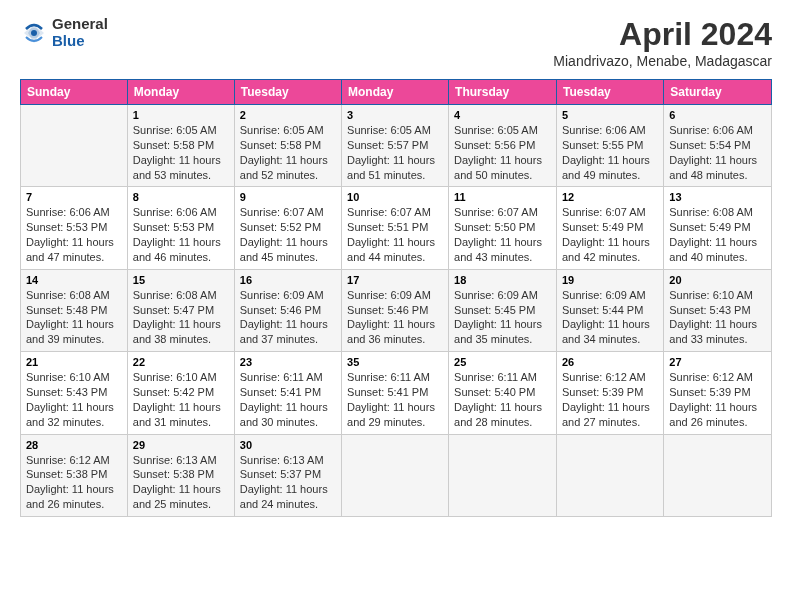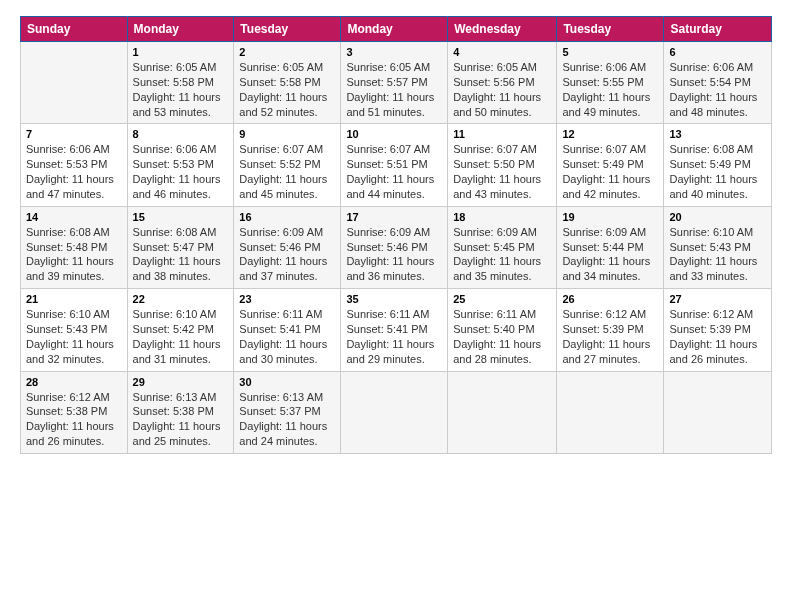--- a/index.html
+++ b/index.html
@@ -56,21 +56,21 @@
     .subtitle {
       font-size: 14px;
       color: #333;
     }
     table {
       width: 100%;
       border-collapse: collapse;
       font-size: 10.5px;
     }
     thead tr th {
-      background-color: #be185d;
+      background-color: #ec4899;
       color: #fff;
       padding: 5px 6px;
       text-align: left;
       font-size: 12px;
       font-weight: bold;
       border: 1px solid #1a5fa8;
     }
     tbody tr td {
       border: 1px solid #ccc;
       padding: 4px 5px;
@@ -97,29 +97,49 @@
     }
     .empty-cell {
       background-color: #f9f9f9;
     }
   </style>
 </head>
 <body>
 
 <div class="page">
 
+  <div class="header">
+    <div class="logo">
+      <svg class="logo-icon" viewBox="0 0 28 28" xmlns="http://www.w3.org/2000/svg">
+        <rect width="28" height="28" rx="3" fill="white"></rect>
+        <path d="M4 14 Q14 4 24 14 Q14 24 4 14Z" fill="#1a5fa8" opacity="0.15"></path>
+        <path d="M14 4 L20 14 L14 24 L8 14 Z" fill="#1a5fa8" opacity="0.2"></path>
+        <path d="M6 10 Q14 2 22 10" stroke="#1a5fa8" stroke-width="2.5" fill="none"></path>
+        <path d="M6 18 Q14 26 22 18" stroke="#4a90d9" stroke-width="2" fill="none"></path>
+        <circle cx="14" cy="14" r="3" fill="#1a5fa8"></circle>
+      </svg>
+      <div class="logo-text">
+        <span class="logo-general">General</span>
+        <span class="logo-blue">Blue</span>
+      </div>
+    </div>
+    <div class="title-block">
+      <div class="main-title">April 2024</div>
+      <div class="subtitle">Miandrivazo, Menabe, Madagascar</div>
+    </div>
+  </div>
 
   <table>
     <thead>
       <tr>
         <th>Sunday</th>
         <th>Monday</th>
         <th>Tuesday</th>
         <th>Monday</th>
-        <th>Wednesday</th>
+        <th>Thursday</th>
         <th>Tuesday</th>
         <th>Saturday</th>
       </tr>
     </thead>
     <tbody id="calendar-body">
     <tr>
           <td class="empty-cell"></td>
           <td>
             <span class="day-num">1</span>
             <div class="day-info" style="white-space: pre-line;">Sunrise: 6:05 AM

